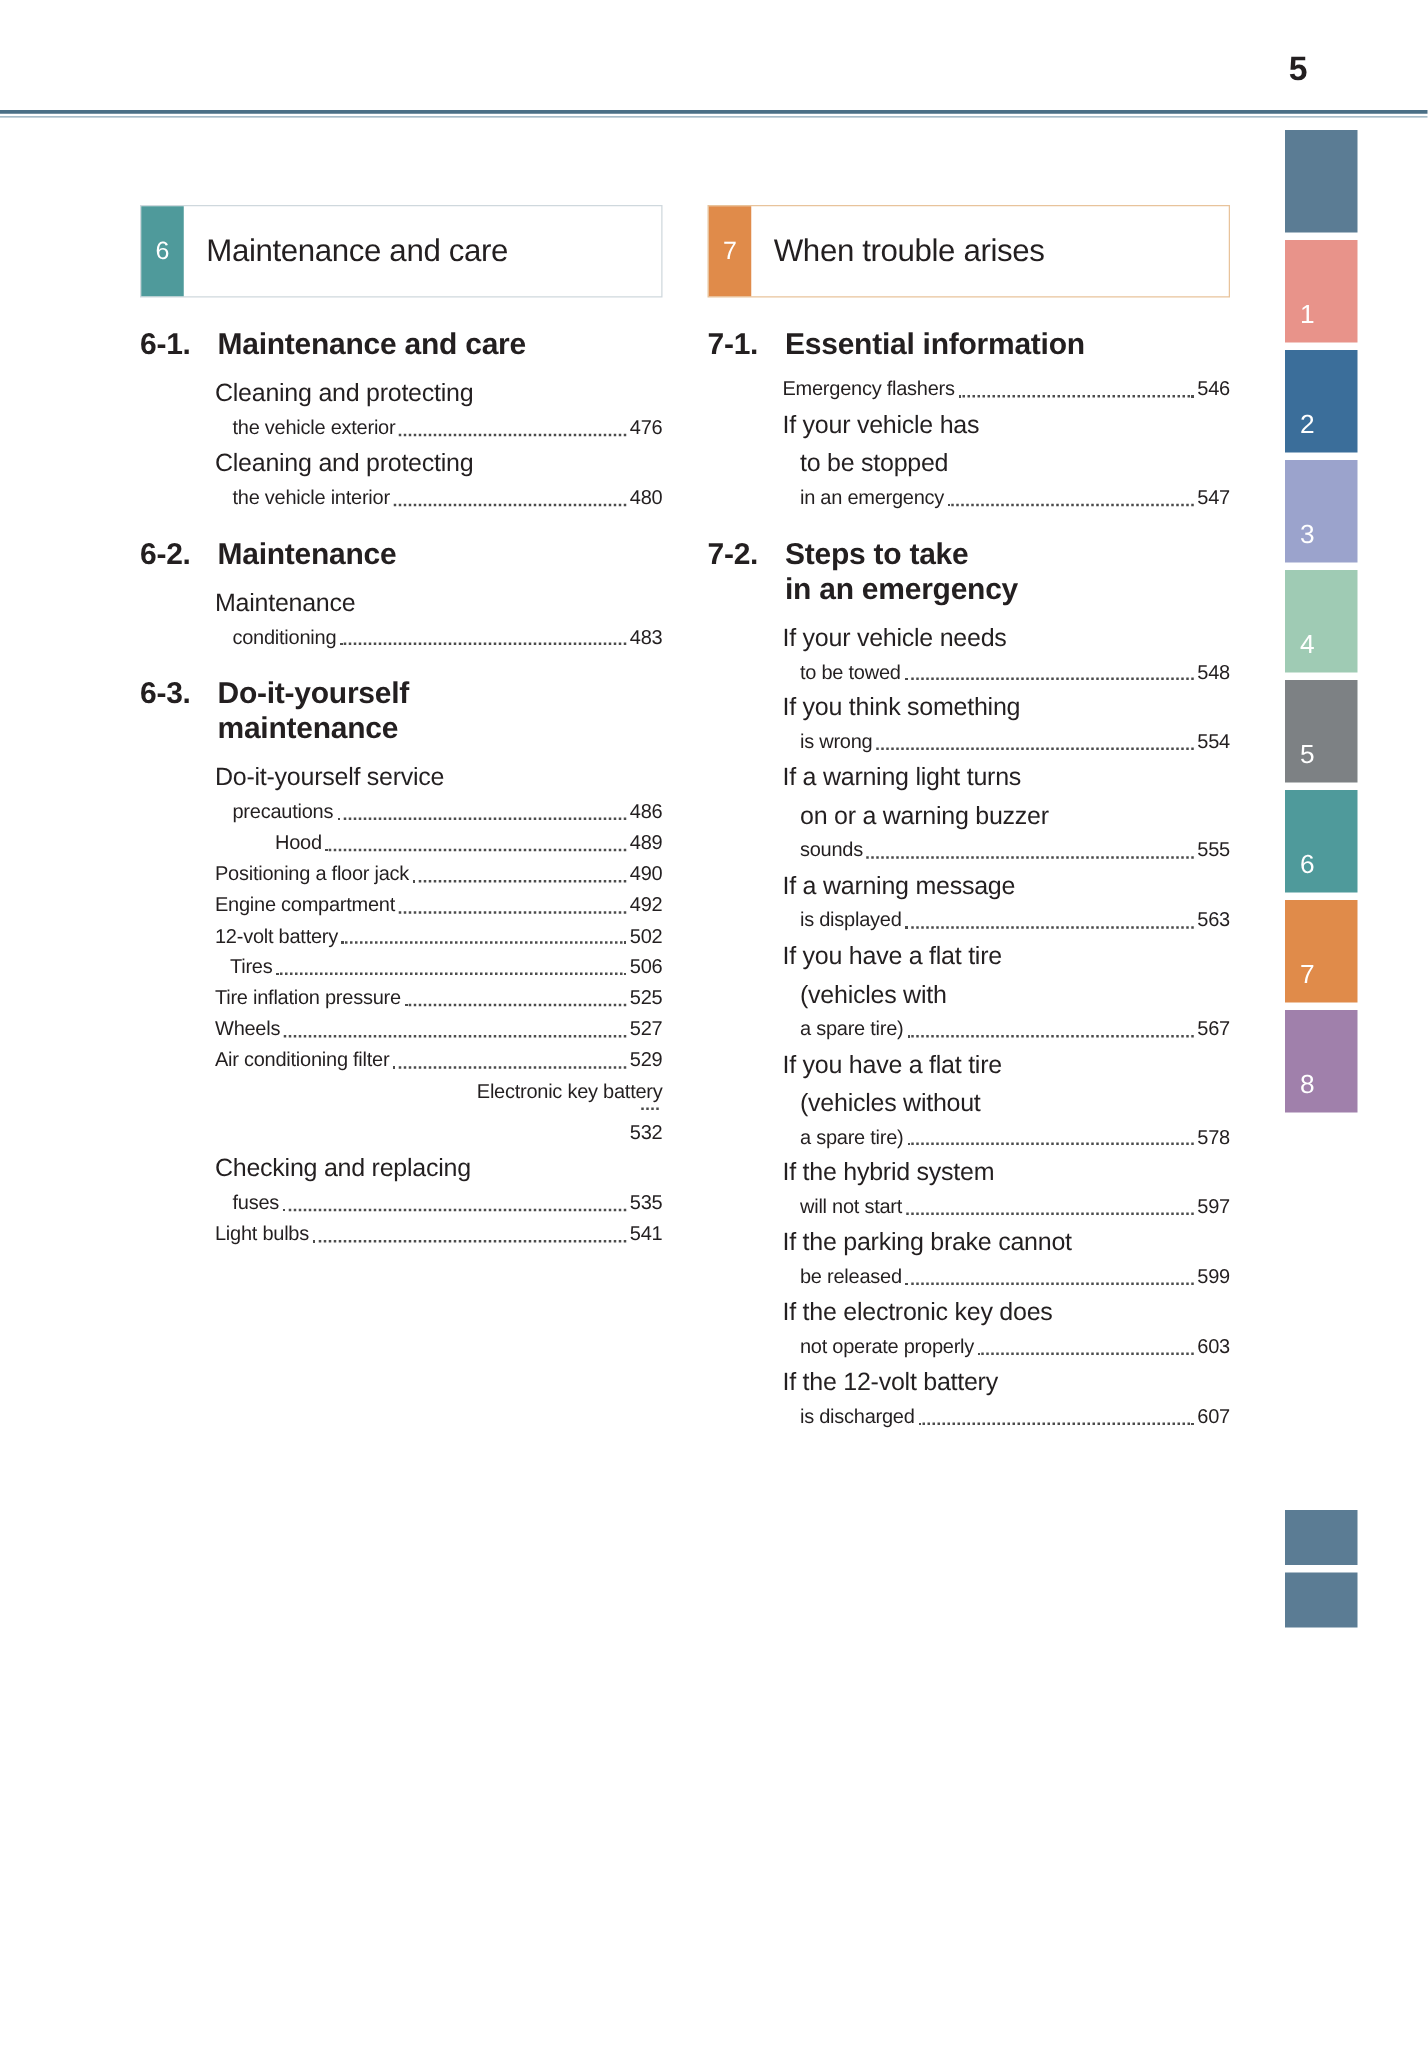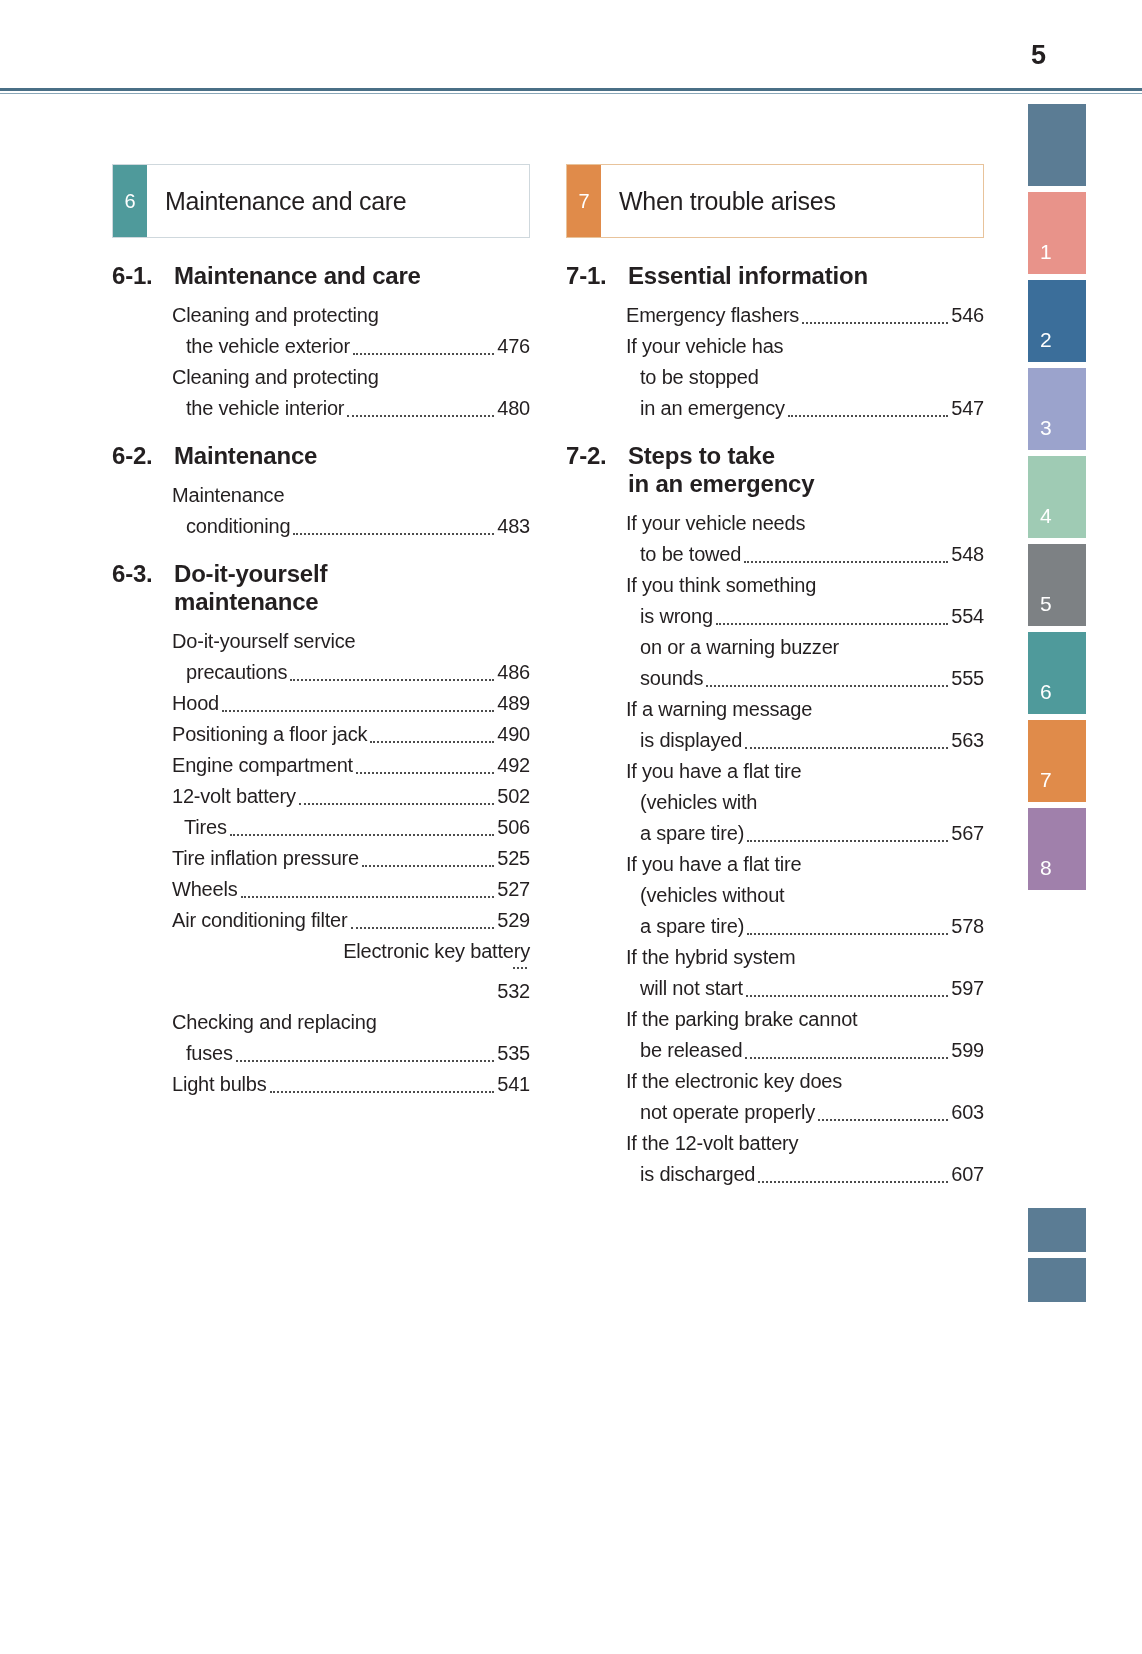--- a/index.html
+++ b/index.html
@@ -114,21 +114,21 @@
     font-weight: 600;
   }
   .section-name { font-weight: 600; }
   .section-name .cont {
     display: block;
     padding-left: 0;
   }
 
   .entries { margin: 0 0 18px 0; }
   .entry {
-    font-size: 20px;
+    font-size: 16px;
     line-height: 1.55;
     padding-left: 60px;
     letter-spacing: -0.2px;
   }
   .entry-line2 {
     display: flex;
     align-items: flex-end;
     padding-left: 14px;
   }
   .entry-line-flat {
@@ -241,21 +241,21 @@
         <div class="entries">
           <div class="entry-wrap">
             <div class="entry-first">Do-it-yourself service</div>
             <div class="entry entry-line2" style="padding-left: 14px;">
               <span class="e-text">precautions</span>
               <span class="dots"></span>
               <span class="pg">486</span>
             </div>
           </div>
           <div class="entry-wrap">
-            <div class="entry entry-line-flat" style="padding-left: 0px;">
+            <div class="entry entry-line-flat" style="padding-left: 0px; margin-left: 48px;">
               <span class="e-text">Hood</span>
               <span class="dots"></span>
               <span class="pg">489</span>
             </div>
           </div>
           <div class="entry-wrap">
             <div class="entry entry-line-flat" style="padding-left: 0px;">
               <span class="e-text">Positioning a floor jack</span>
               <span class="dots"></span>
               <span class="pg">490</span>
@@ -375,20 +375,21 @@
           </div>
           <div class="entry-wrap">
             <div class="entry-first">If you think something</div>
             <div class="entry entry-line2" style="padding-left: 14px;">
               <span class="e-text">is wrong</span>
               <span class="dots"></span>
               <span class="pg">554</span>
             </div>
           </div>
           <div class="entry-wrap">
+            <div class="entry-first">If a warning light turns</div>
             <div class="entry-first indent-sub">on or a warning buzzer</div>
             <div class="entry entry-line2" style="padding-left: 14px;">
               <span class="e-text">sounds</span>
               <span class="dots"></span>
               <span class="pg">555</span>
             </div>
           </div>
           <div class="entry-wrap">
             <div class="entry-first">If a warning message</div>
             <div class="entry entry-line2" style="padding-left: 14px;">

